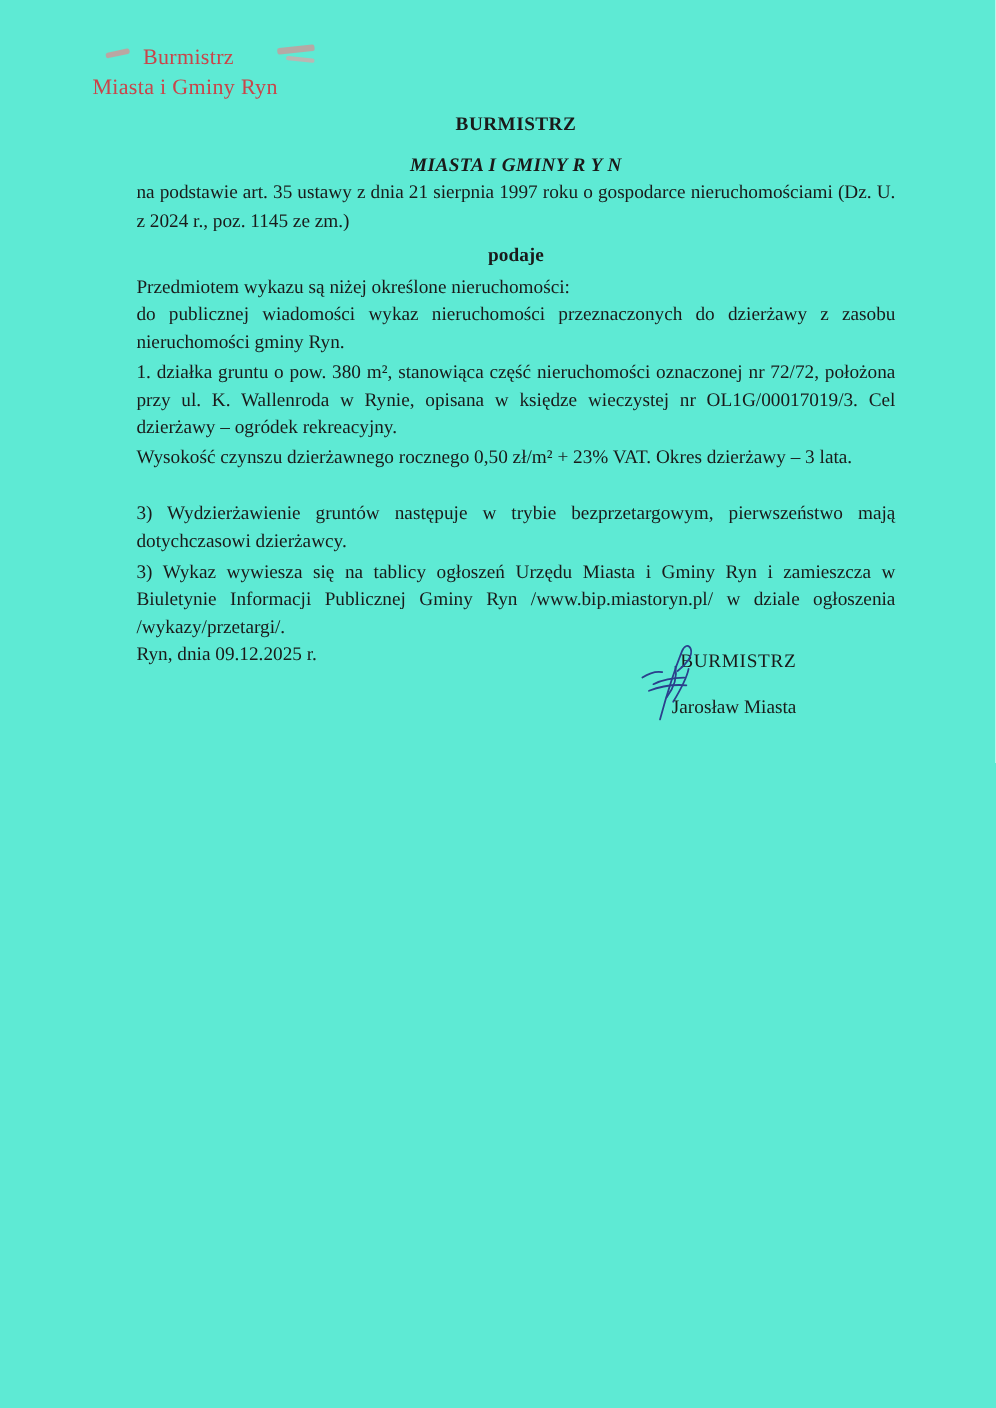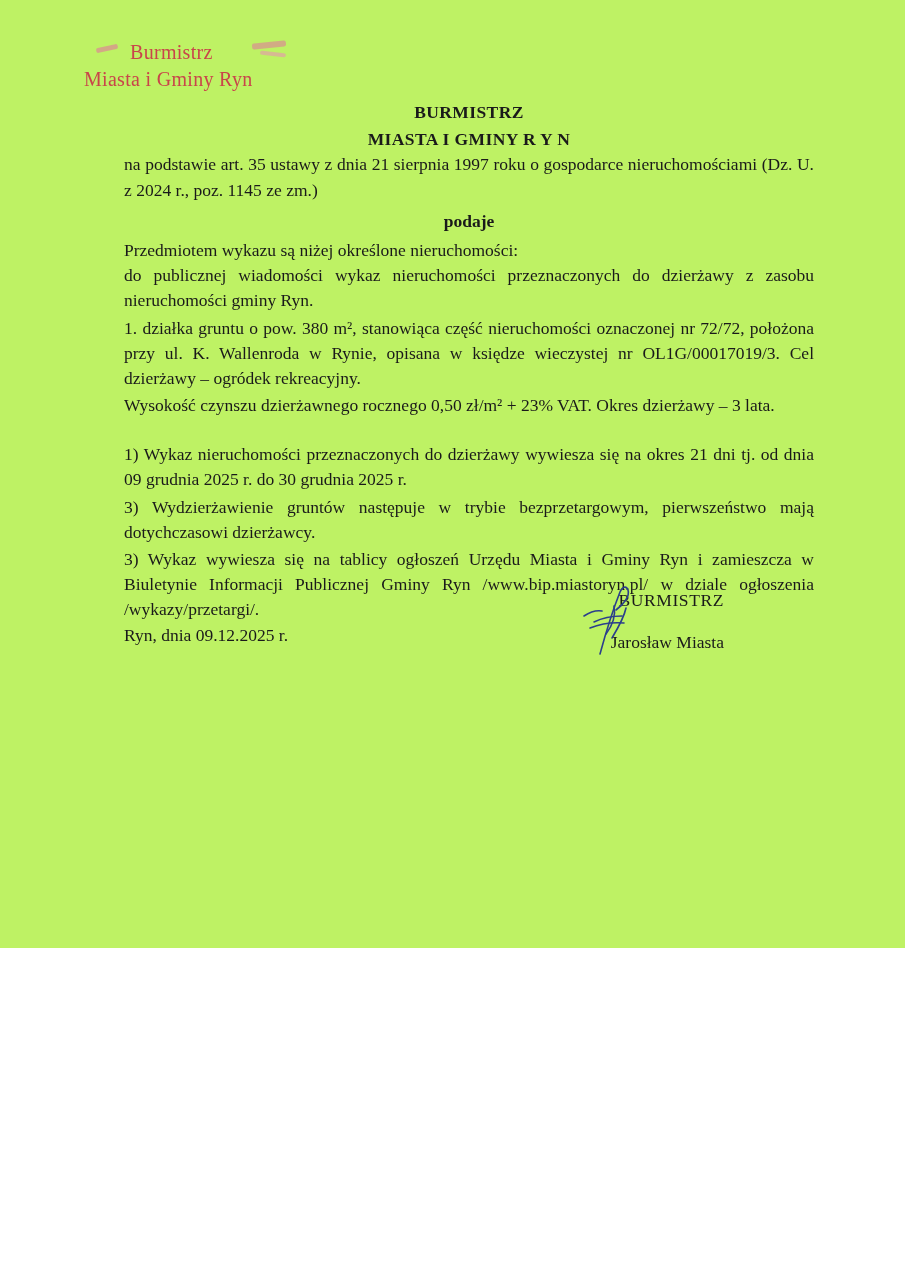--- a/index.html
+++ b/index.html
@@ -13,22 +13,22 @@
     position: relative;
     font-family: "Liberation Serif", serif;
     color: #1a1a1a;
     overflow: hidden;
   }
 
   .page {
     position: absolute;
     top: 0; left: 0;
     width: 905px;
-    height: 948px;
-    background: #bef264;
+    height: 1280px;
+    background: #5eead4;
   }
 
   
   .letterhead {
     position: absolute;
     left: 84px;
     top: 40px;
     width: 240px;
     color: #c9454a;
     font-family: "Liberation Serif", serif;
@@ -87,21 +87,21 @@
     font-size: 17.5px;
     line-height: 1.44;
   }
 
   .title {
     text-align: center;
     font-weight: bold;
     font-size: 17.5px;
     letter-spacing: 0.4px;
   }
-  .title .t2 { display: block; margin-top: 2px; }
+  .title .t2 { display: block; margin-top: 12px; font-style: italic; }
 
   p.para {
     margin: 0;
     text-align: justify;
     text-indent: 0;
   }
   p.block-gap { }
   p.small-gap { margin-top: 2px; }
 
   .center-bold {
@@ -168,21 +168,20 @@
 
     <div class="center-bold">podaje</div>
 
     <p class="para small-gap"> Przedmiotem wykazu są niżej określone nieruchomości:</p>
     <p class="para">do publicznej wiadomości wykaz nieruchomości przeznaczonych do dzierżawy z zasobu nieruchomości gminy Ryn.</p>
     <p class="para small-gap">1. działka gruntu o pow. 380 m², stanowiąca część nieruchomości oznaczonej nr 72/72, położona przy ul. K. Wallenroda w Rynie, opisana w księdze wieczystej nr OL1G/00017019/3. Cel dzierżawy – ogródek rekreacyjny.</p>
     <p class="para small-gap">Wysokość czynszu dzierżawnego rocznego 0,50 zł/m² + 23% VAT. Okres dzierżawy – 3 lata.</p>
 
     <div class="spacer-lg"></div>
 
-    <p class="para">1) Wykaz nieruchomości przeznaczonych do dzierżawy wywiesza się na okres 21 dni tj. od dnia 09 grudnia 2025 r. do 30 grudnia 2025 r.</p>
     <p class="para small-gap">3) Wydzierżawienie gruntów następuje w trybie bezprzetargowym, pierwszeństwo mają dotychczasowi dzierżawcy.</p>
     <p class="para small-gap">3) Wykaz wywiesza się na tablicy ogłoszeń Urzędu Miasta i Gminy Ryn i zamieszcza w Biuletynie Informacji Publicznej Gminy Ryn /www.bip.miastoryn.pl/ w dziale ogłoszenia /wykazy/przetargi/.</p>
 
     <p class="para date-line">Ryn, dnia 09.12.2025 r.</p>
   </div>
 
   <div class="signature-block">
     <div class="sig-name-top">BURMISTRZ</div>
     <svg class="sig-scribble" viewBox="0 0 120 78">
       <g fill="none" stroke="#2b3f8c" stroke-width="1.6" stroke-linecap="round">

